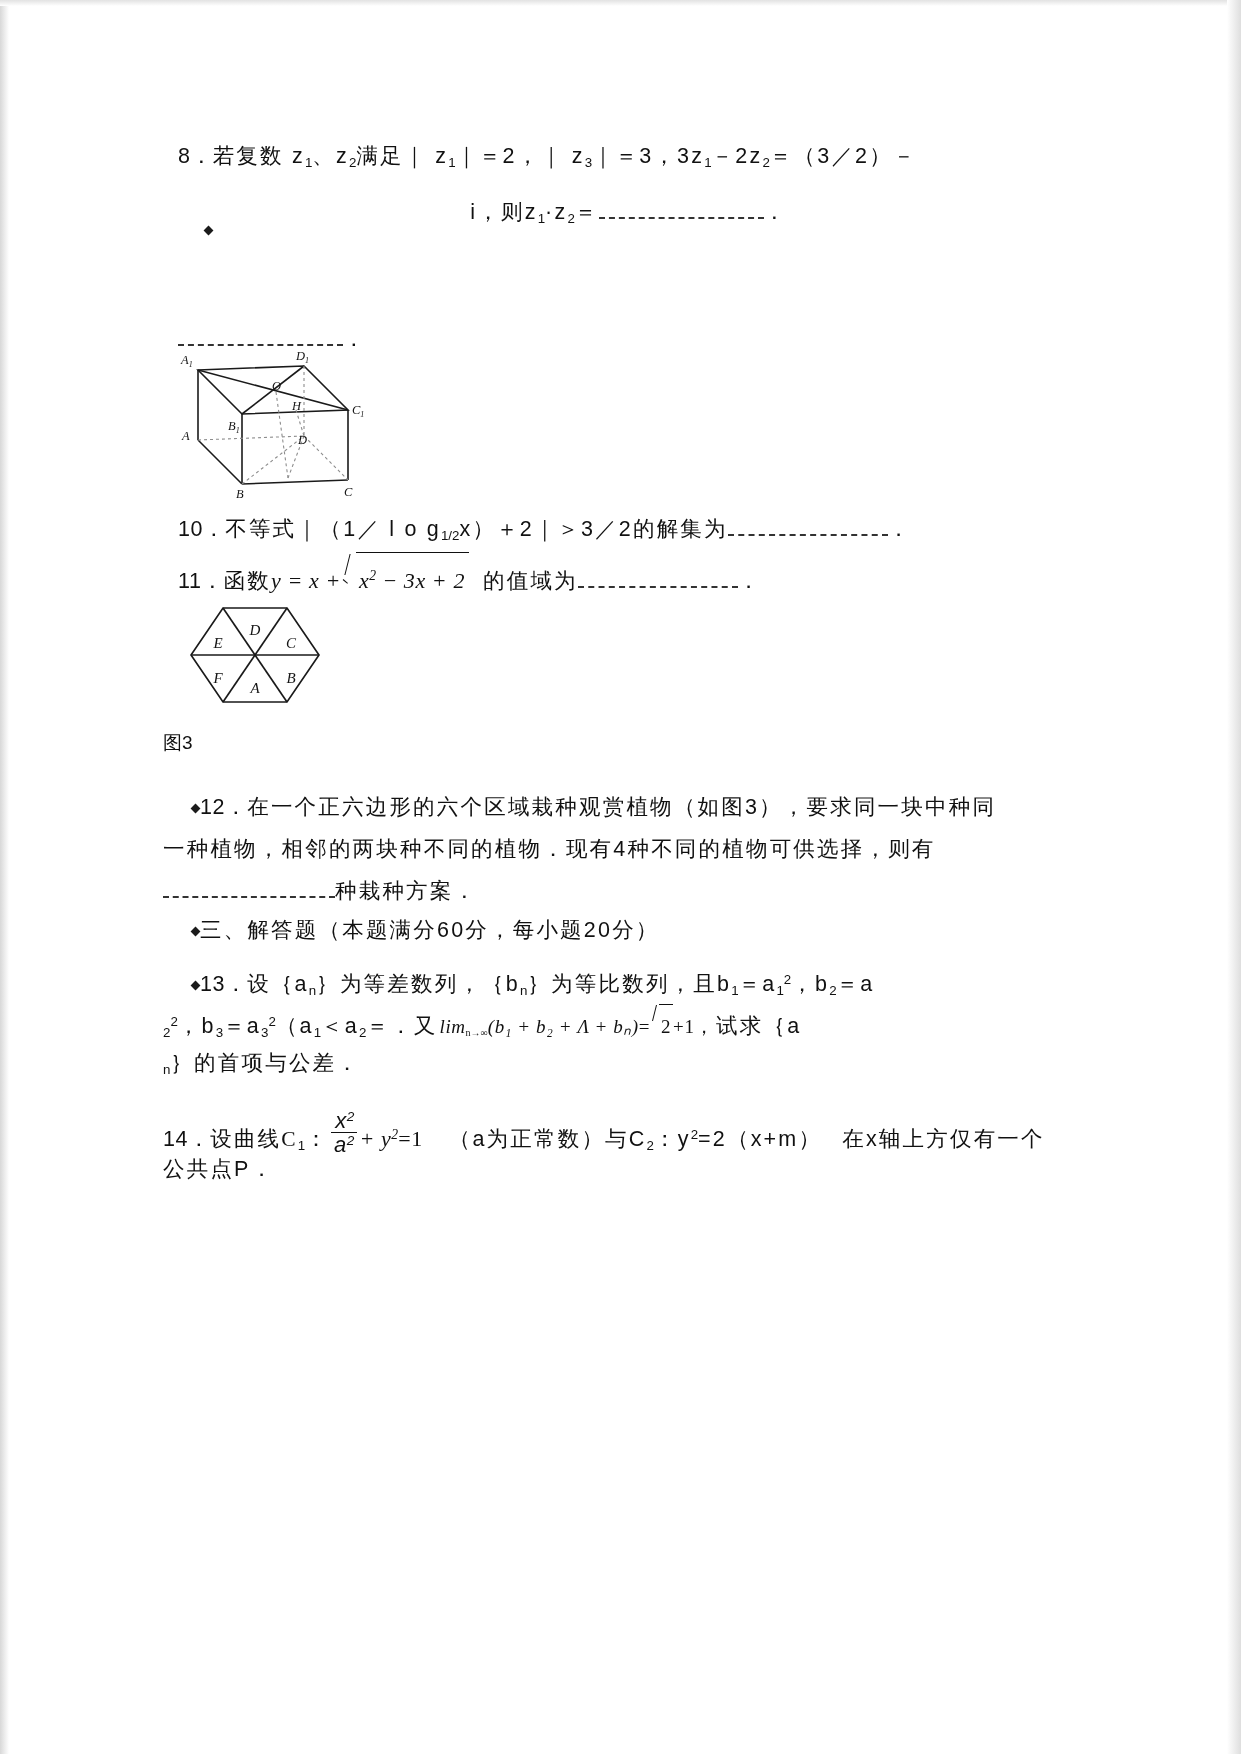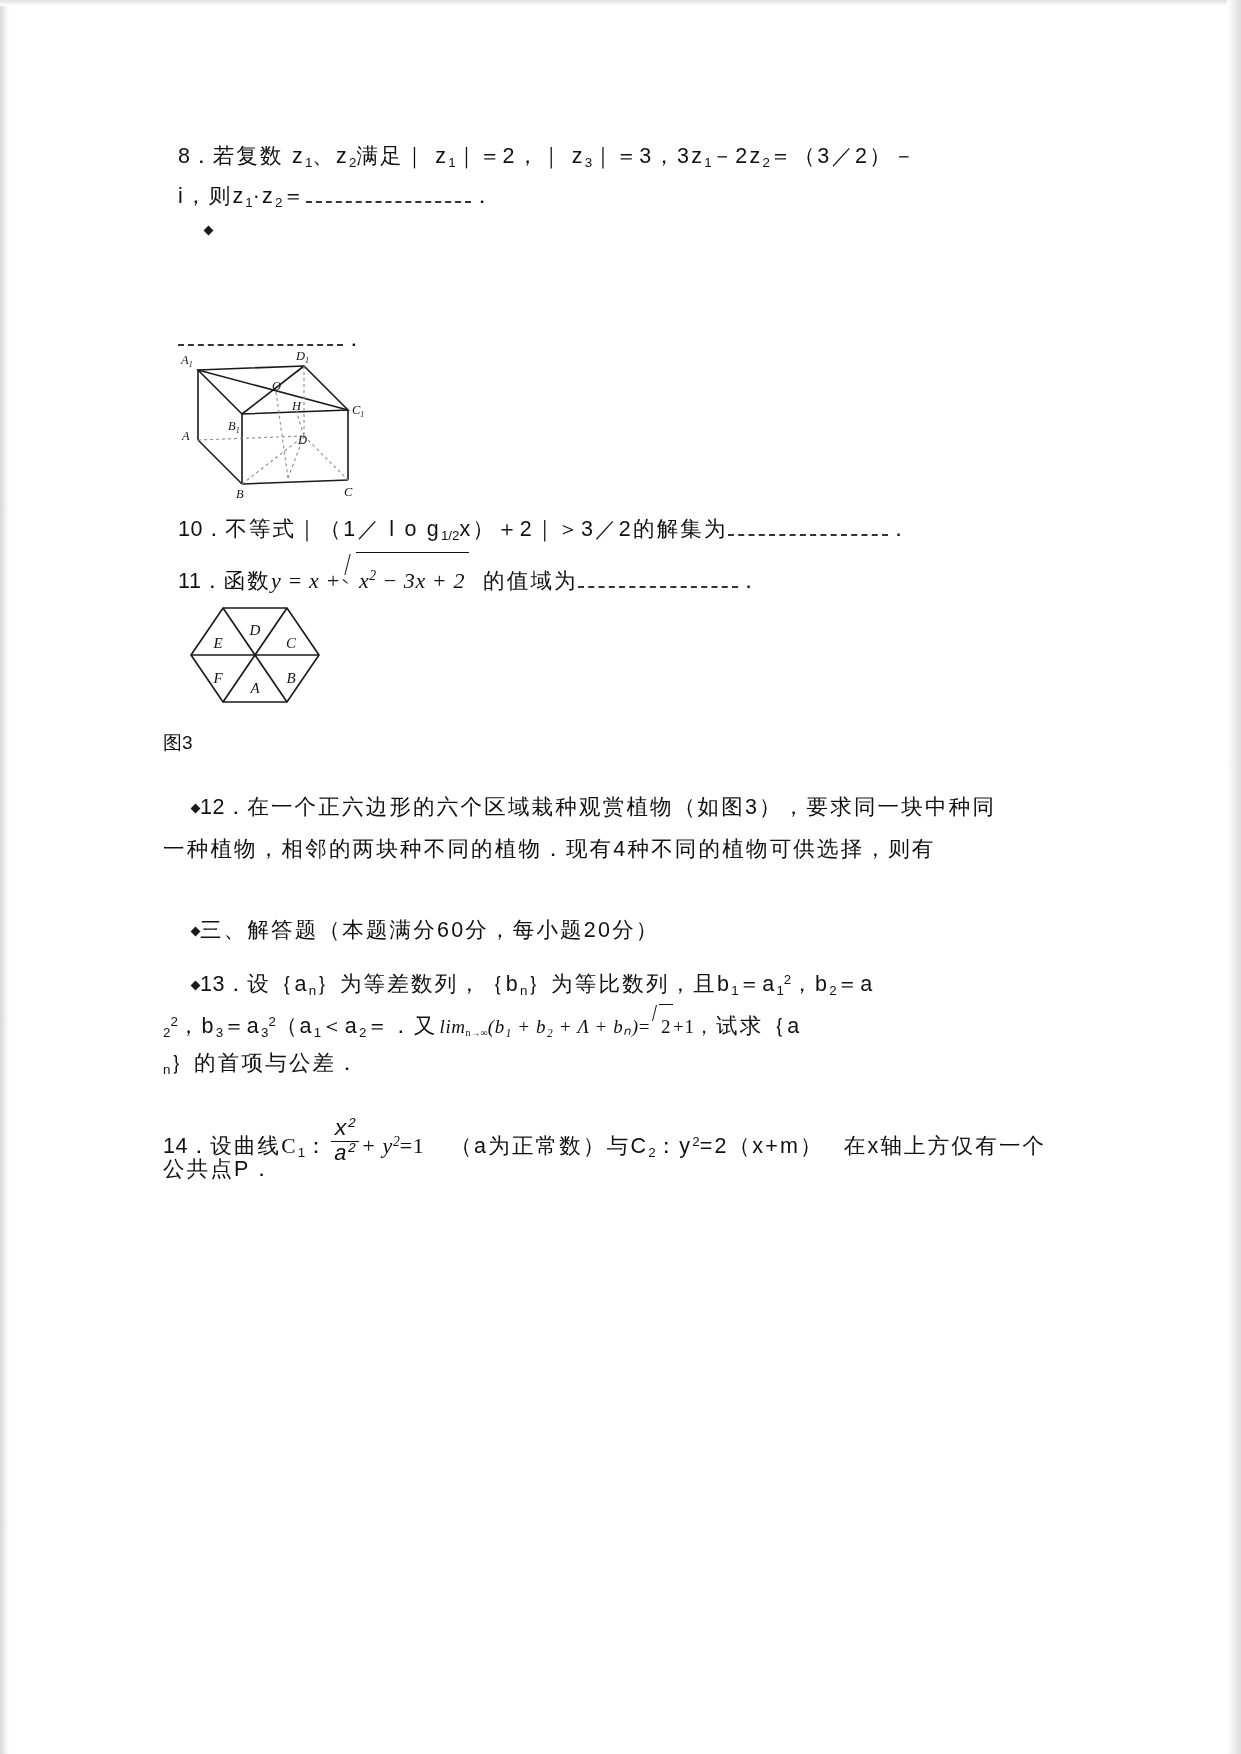--- a/index.html
+++ b/index.html
@@ -68,24 +68,24 @@
     transform: rotate(45deg);
     margin-right: 1px;
     vertical-align: 2px;
   }
 
   
   .frac {
     display: inline-block;
     vertical-align: middle;
     text-align: right;
-    font-family: Liberation Mono, monospace;
+    font-family: Liberation Sans, sans-serif;
     font-style: italic;
     line-height: 1.05;
-    margin: 12px 2px;
+    margin: 4px 2px;
   }
   .frac .num { display: block; border-bottom: 1.4px solid #111; padding: 0 3px; }
   .frac .den { display: block; padding: 0 3px; }
 
   .radical {
     display: inline-block;
     position: relative;
     font-family: Liberation Serif, serif;
     font-style: italic;
     padding-left: 13px;
@@ -154,21 +154,21 @@
 
 <div class="page">
   <div class="scan-edge-left"></div>
   <div class="scan-edge-top"></div>
   <div class="scan-edge-right"></div>
 
   <div class="blk qline" style="left:178px; top:135px; width:900px;">
     <span>8．</span><span class="sp"><span>若复数 z</span><sub>1</sub><span>、z</span><sub>2</sub><span>满足｜ z</span><sub>1</sub><span>｜＝2，｜ z</span><sub>3</sub><span>｜＝3，3z</span><sub>1</sub><span>－2z</span><sub>2</sub><span>＝（3／2）－</span></span>
   </div>
 
-  <div class="blk qline" style="left:178px; top:175px; width:900px;">
+  <div class="blk qline" style="left:178px; top:191px; width:900px;text-align:center;">
     <span class="sp"><span>i，则z</span><sub>1</sub><span>·z</span><sub>2</sub><span>＝</span></span><span class="fillblank" style="width:165px;"></span><span>．</span>
   </div>
 
   <div class="blk" style="left:205px; top:218px; font-size:20px;">
     <span class="dot-marker"></span>
   </div>
 
 
   <div class="blk qline" style="left:178px; top:318px;">
     <span class="fillblank" style="width:165px;"></span><span>．</span>
@@ -251,20 +251,23 @@
   </div>
 
   <div class="blk figcap" style="left:163px; top:730px;">图3</div>
 
   <div class="blk qline" style="left:192px; top:786px; width:900px;">
     <span class="dot-marker"></span><span>12．</span><span class="sp">在一个正六边形的六个区域栽种观赏植物（如图3），要求同一块中种同</span>
   </div>
   <div class="blk qline" style="left:163px; top:828px; width:920px;">
     <span class="sp">一种植物，相邻的两块种不同的植物．现有4种不同的植物可供选择，则有</span>
   </div>
+  <div class="blk qline" style="left:163px; top:870px; width:920px;">
+    <span class="fillblank" style="width:172px;"></span><span class="sp">种栽种方案．</span>
+  </div>
 
   <div class="blk sec-head" style="left:192px; top:915px;">
     <span class="dot-marker"></span><span class="sp">三、解答题（本题满分60分，每小题20分）</span>
   </div>
 
   <div class="blk qline" style="left:192px; top:958px; width:920px;">
     <span class="dot-marker"></span><span>13．</span><span class="sp"><span>设｛a</span><sub>n</sub><span>｝为等差数列，｛b</span><sub>n</sub><span>｝为等比数列，且b</span><sub>1</sub><span>＝a</span><sub>1</sub><sup>2</sup><span>，b</span><sub>2</sub><span>＝a</span></span>
   </div>
 
   <div class="blk qline" style="left:163px; top:1000px; width:940px;">

